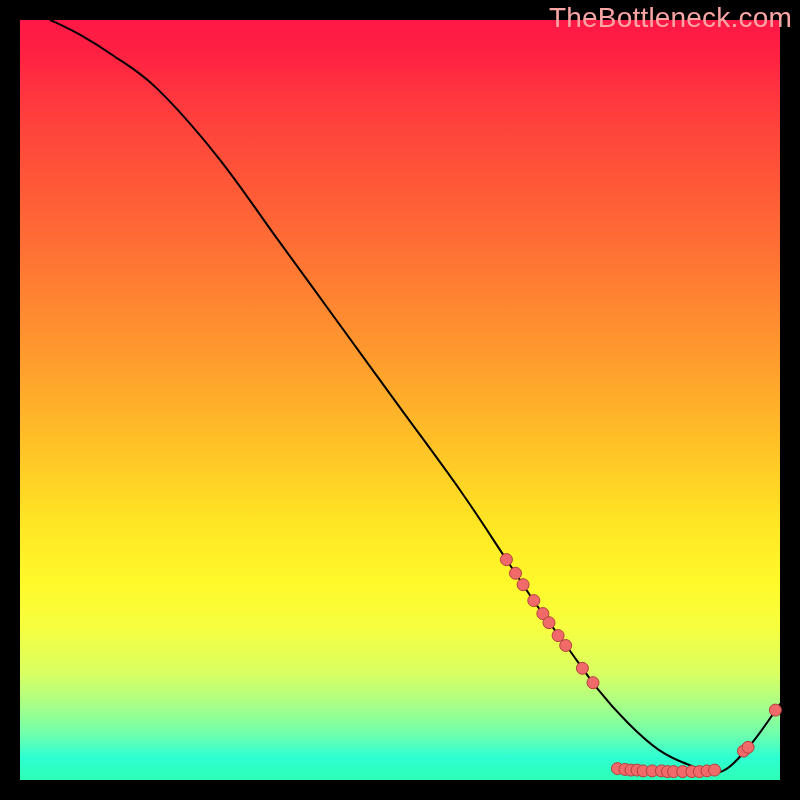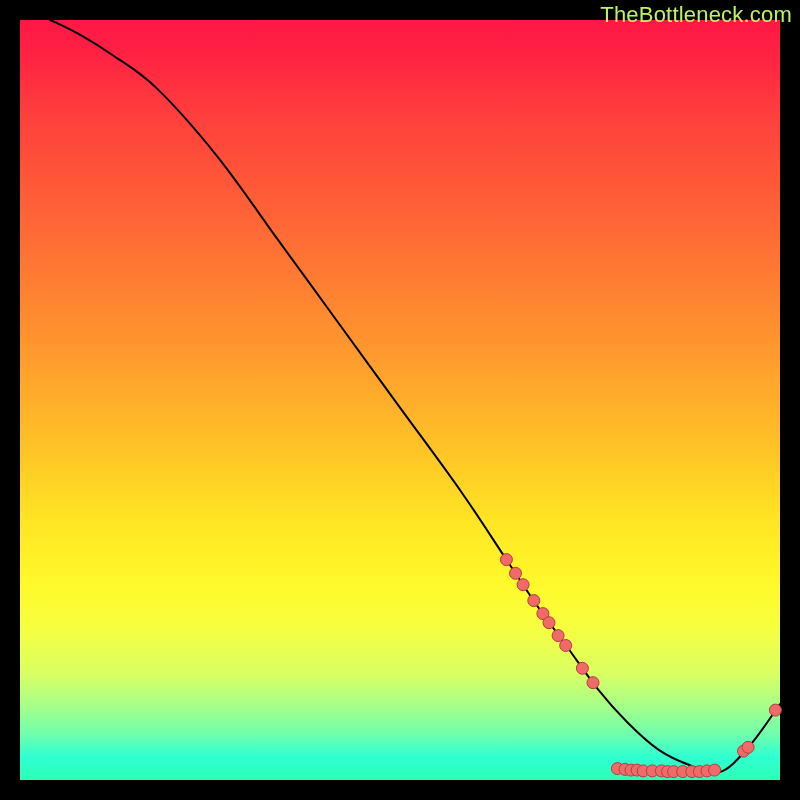--- a/index.html
+++ b/index.html
@@ -53,22 +53,22 @@
     top: 0;
     width: 760px;
     height: 760px;
     overflow: visible;
   }
   .watermark {
     position: absolute;
     top: 2px;
     right: 8px;
     font-family: Arial, Helvetica, sans-serif;
-    font-size: 22px;
-    color: #bef264;
+    font-size: 28px;
+    color: #fca5a5;
     letter-spacing: 0.2px;
     user-select: none;
   }
 </style>
 </head>
 <body>
 
 <div class="stage">
   <div class="plot">
     <div class="gradient"></div>

